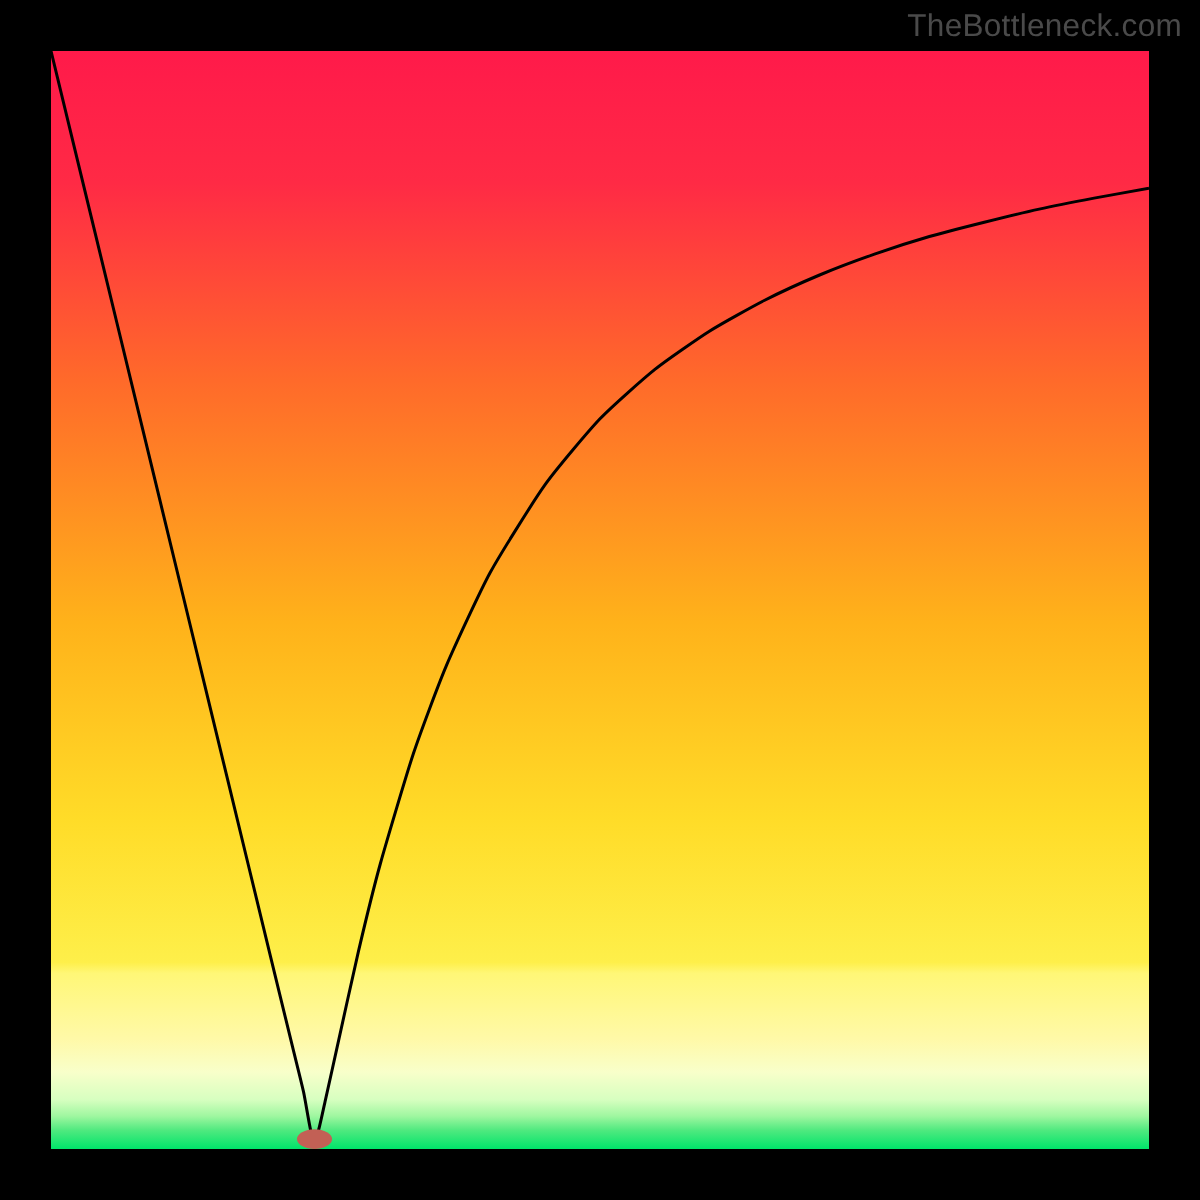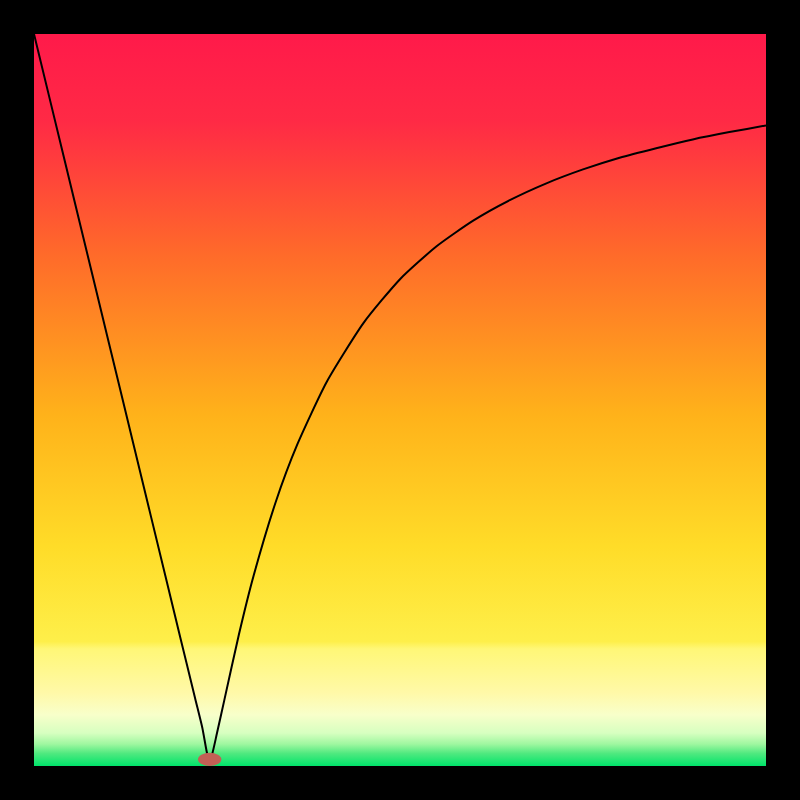--- a/index.html
+++ b/index.html
@@ -54,13 +54,14 @@
         <stop offset="95.5%" stop-color="#d7ffc0"></stop>
         <stop offset="97%" stop-color="#9ff7a0"></stop>
         <stop offset="98.3%" stop-color="#4fe97f"></stop>
         <stop offset="100%" stop-color="#00e46a"></stop>
       </linearGradient>
     </defs>
     <rect x="0" y="0" width="100" height="100" fill="url(#bg-grad)"></rect>
     <path id="curve-path" fill="none" stroke="#000000" stroke-width="2" stroke-linejoin="round" vector-effect="non-scaling-stroke" d="M 0.000 0.000 C 0.400 1.650, 3.200 13.200, 4.000 16.500 C 4.800 19.800, 7.200 29.700, 8.000 33.000 C 8.800 36.300, 11.200 46.200, 12.000 49.500 C 12.800 52.800, 15.200 62.700, 16.000 66.000 C 16.800 69.300, 19.400 80.030, 20.000 82.500 C 20.600 84.970, 21.700 89.470, 22.000 90.700 C 22.300 91.930, 22.830 94.020, 23.000 94.800 C 23.170 95.580, 23.570 98.130, 23.700 98.500 C 23.830 98.870, 24.170 98.800, 24.300 98.500 C 24.430 98.200, 24.830 96.250, 25.000 95.500 C 25.170 94.750, 25.700 92.350, 26.000 91.000 C 26.300 89.650, 27.600 83.700, 28.000 82.000 C 28.400 80.300, 29.500 75.800, 30.000 74.000 C 30.500 72.200, 32.400 65.800, 33.000 64.000 C 33.600 62.200, 35.300 57.650, 36.000 56.000 C 36.700 54.350, 39.100 49.150, 40.000 47.500 C 40.900 45.850, 44.000 40.900, 45.000 39.500 C 46.000 38.100, 49.000 34.550, 50.000 33.500 C 51.000 32.450, 54.000 29.800, 55.000 29.000 C 56.000 28.200, 59.000 26.130, 60.000 25.500 C 61.000 24.870, 64.000 23.210, 65.000 22.700 C 66.000 22.190, 69.000 20.820, 70.000 20.400 C 71.000 19.980, 74.000 18.850, 75.000 18.500 C 76.000 18.150, 79.000 17.190, 80.000 16.900 C 81.000 16.610, 84.000 15.850, 85.000 15.600 C 86.000 15.350, 89.000 14.620, 90.000 14.400 C 91.000 14.180, 94.000 13.590, 95.000 13.400 C 96.000 13.210, 99.500 12.590, 100.000 12.500"></path>
     <ellipse id="min-marker" fill="#c26055" cx="24.000" cy="99.100" rx="1.6" ry="0.9"></ellipse>
   </svg>
+  <div class="watermark">TheBottleneck.com</div>
 </div>
 
 </body></html>

